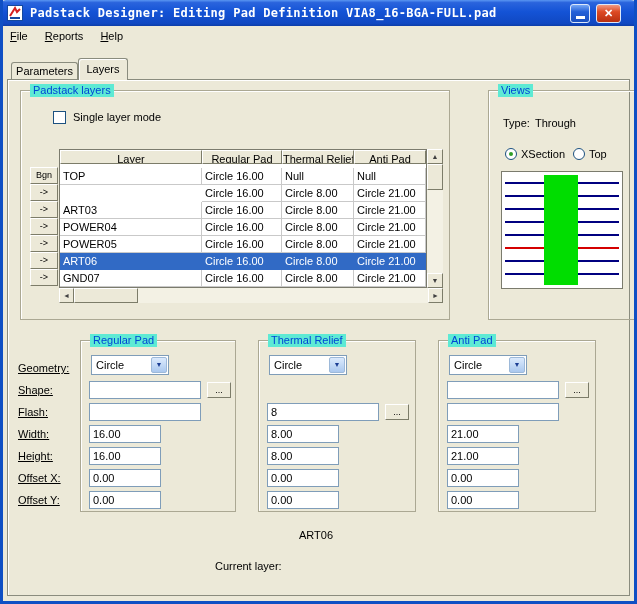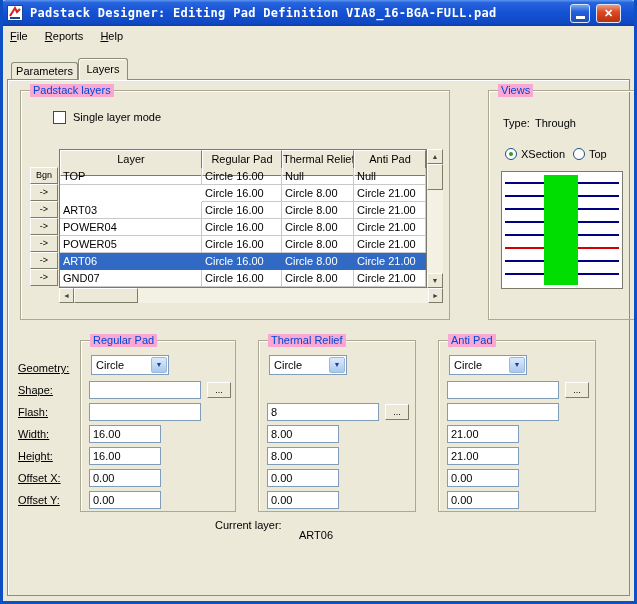--- a/index.html
+++ b/index.html
@@ -29,29 +29,29 @@
   
   .tab { position:absolute; background:#ece9d8; border:1px solid #8a8c7e; border-bottom:none;
     border-radius:3px 3px 0 0; text-align:center; }
   .tab-inactive { left:11px; top:62px; width:67px; height:17px; line-height:16px; }
   .tab-active { left:78px; top:58px; width:50px; height:22px; line-height:20px; box-shadow:inset 1px 1px 0 #fff; }
   .panel { position:absolute; left:7px; top:79px; width:623px; height:517px; background:#ece9d8;
     border:1px solid #8a8c7e; box-shadow:inset 1px 1px 0 #fff; }
 
   
   .group { position:absolute; border:1px solid #aba893; box-shadow:inset 1px 1px 0 #fff; }
-  .group-title { position:absolute; top:-7px; left:9px; background:#f9a8d4; padding:0 3px; color:#0046d5; line-height:13px; white-space:nowrap; }
+  .group-title { position:absolute; top:-7px; left:9px; background:#5eead4; padding:0 3px; color:#0046d5; line-height:13px; white-space:nowrap; }
 
   
   .g-padstack { left:20px; top:90px; width:430px; height:230px; }
   .checkbox { position:absolute; left:32px; top:20px; width:13px; height:13px; background:#fff; border:1px solid #1c5180; }
   .chk-label { position:absolute; left:52px; top:20px; }
 
   .table-box { position:absolute; left:38px; top:58px; width:368px; height:139px; background:#fff; border:1px solid #7b7b6d; }
-  .thead-cell { position:absolute; top:0; height:26px; background:#ece9d8; border-top:1px solid #fff; border-left:1px solid #fff;
+  .thead-cell { position:absolute; top:0; height:14px; background:#ece9d8; border-top:1px solid #fff; border-left:1px solid #fff;
     border-right:1px solid #7c7c69; border-bottom:1px solid #7c7c69; text-align:center; line-height:17px; overflow:hidden; white-space:nowrap; }
   .hc1 { left:0; width:142px; } .hc2 { left:142px; width:80px; } .hc3 { left:222px; width:72px; } .hc4 { left:294px; width:72px; }
   .trow { position:absolute; left:0; width:366px; height:17px; }
   .tc { position:absolute; top:0; height:17px; line-height:16px; padding-left:3px; border-right:1px solid #c9c9c9;
     border-bottom:1px solid #c9c9c9; overflow:hidden; white-space:nowrap; }
   .c1 { left:0; width:142px; } .c2 { left:142px; width:80px; } .c3 { left:222px; width:72px; } .c4 { left:294px; width:72px; }
   .trow.selected .tc { background:#316ac5; color:#fff; border-color:#316ac5; }
   .marker { position:absolute; left:9px; width:28px; height:17px; background:#ece9d8; border:1px solid;
     border-color:#fff #7c7c69 #7c7c69 #fff; font-size:9px; text-align:center; line-height:15px; }
 
@@ -273,17 +273,17 @@
     </div>
     <input class="txt" style="left: 8px; top: 40px; width: 112px;" value="">
     <button class="browse" style="left:126px;top:41px">...</button>
     <input class="txt" style="left: 8px; top: 62px; width: 112px;" value="">
     <input class="txt" style="left: 8px; top: 84px; width: 72px;" value="21.00">
     <input class="txt" style="left: 8px; top: 106px; width: 72px;" value="21.00">
     <input class="txt" style="left: 8px; top: 128px; width: 72px;" value="0.00">
     <input class="txt" style="left: 8px; top: 150px; width: 72px;" value="0.00">
   </div>
 
-  <span class="footer-lbl" style="left:215px;top:519px">Current layer:</span>
+  <span class="footer-lbl" style="left:215px;top:560px">Current layer:</span>
   <span class="footer-lbl" style="left:299px;top:529px">ART06</span>
 
   <div class="window-border"></div>
 </div>
 
 </body></html>

